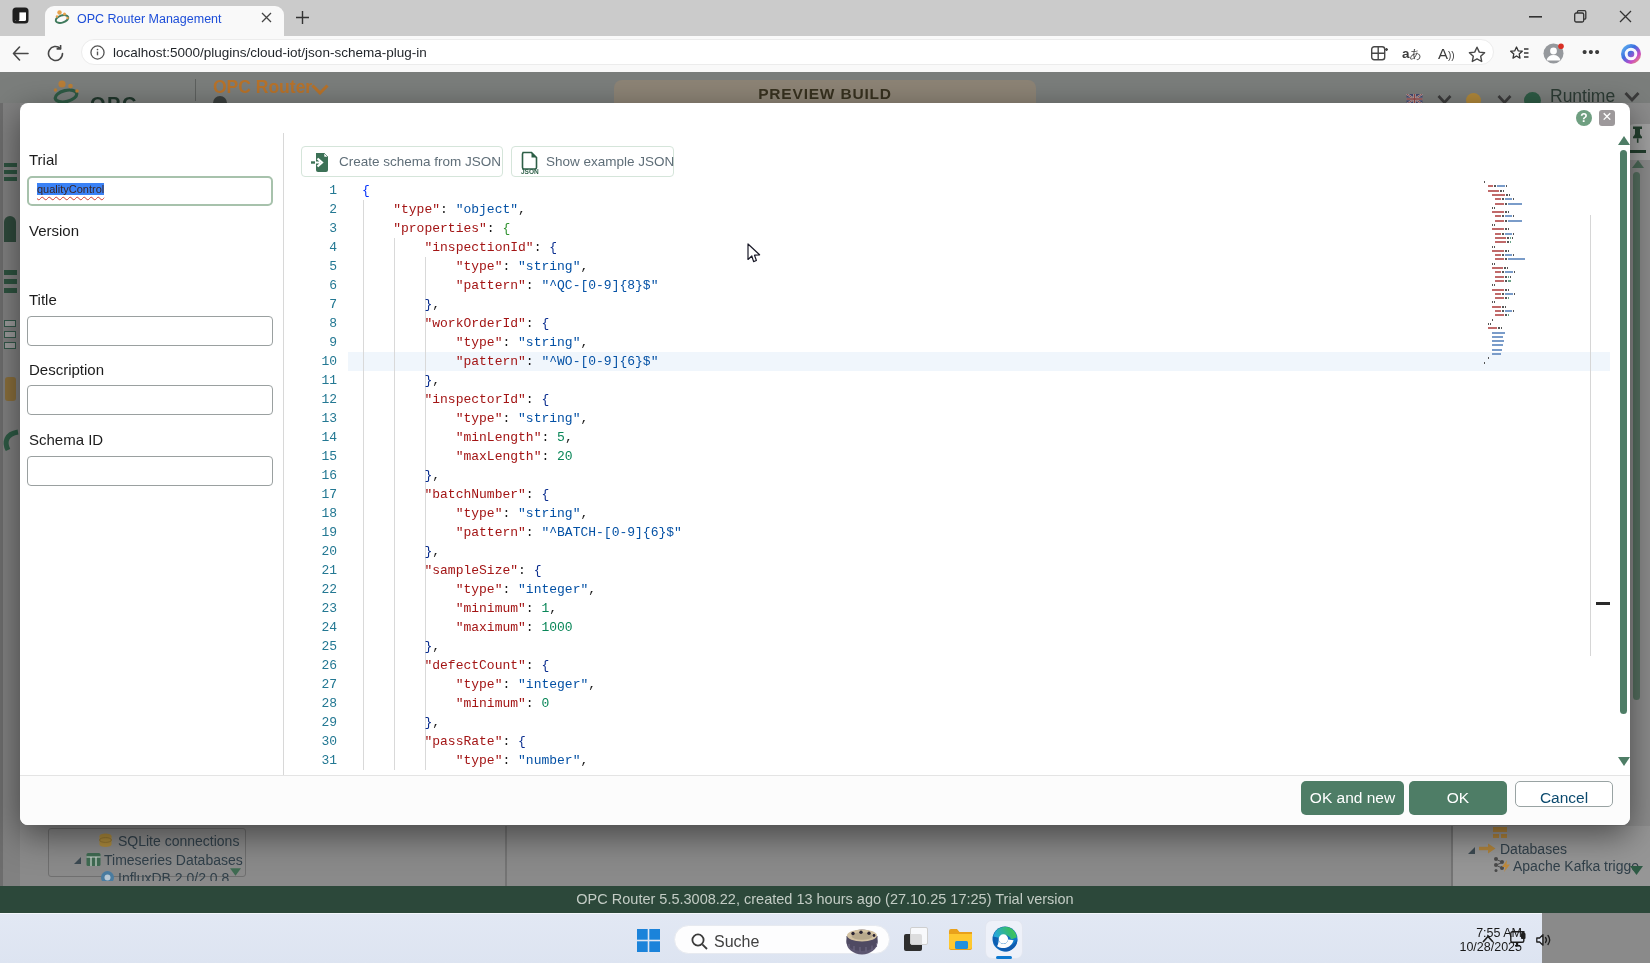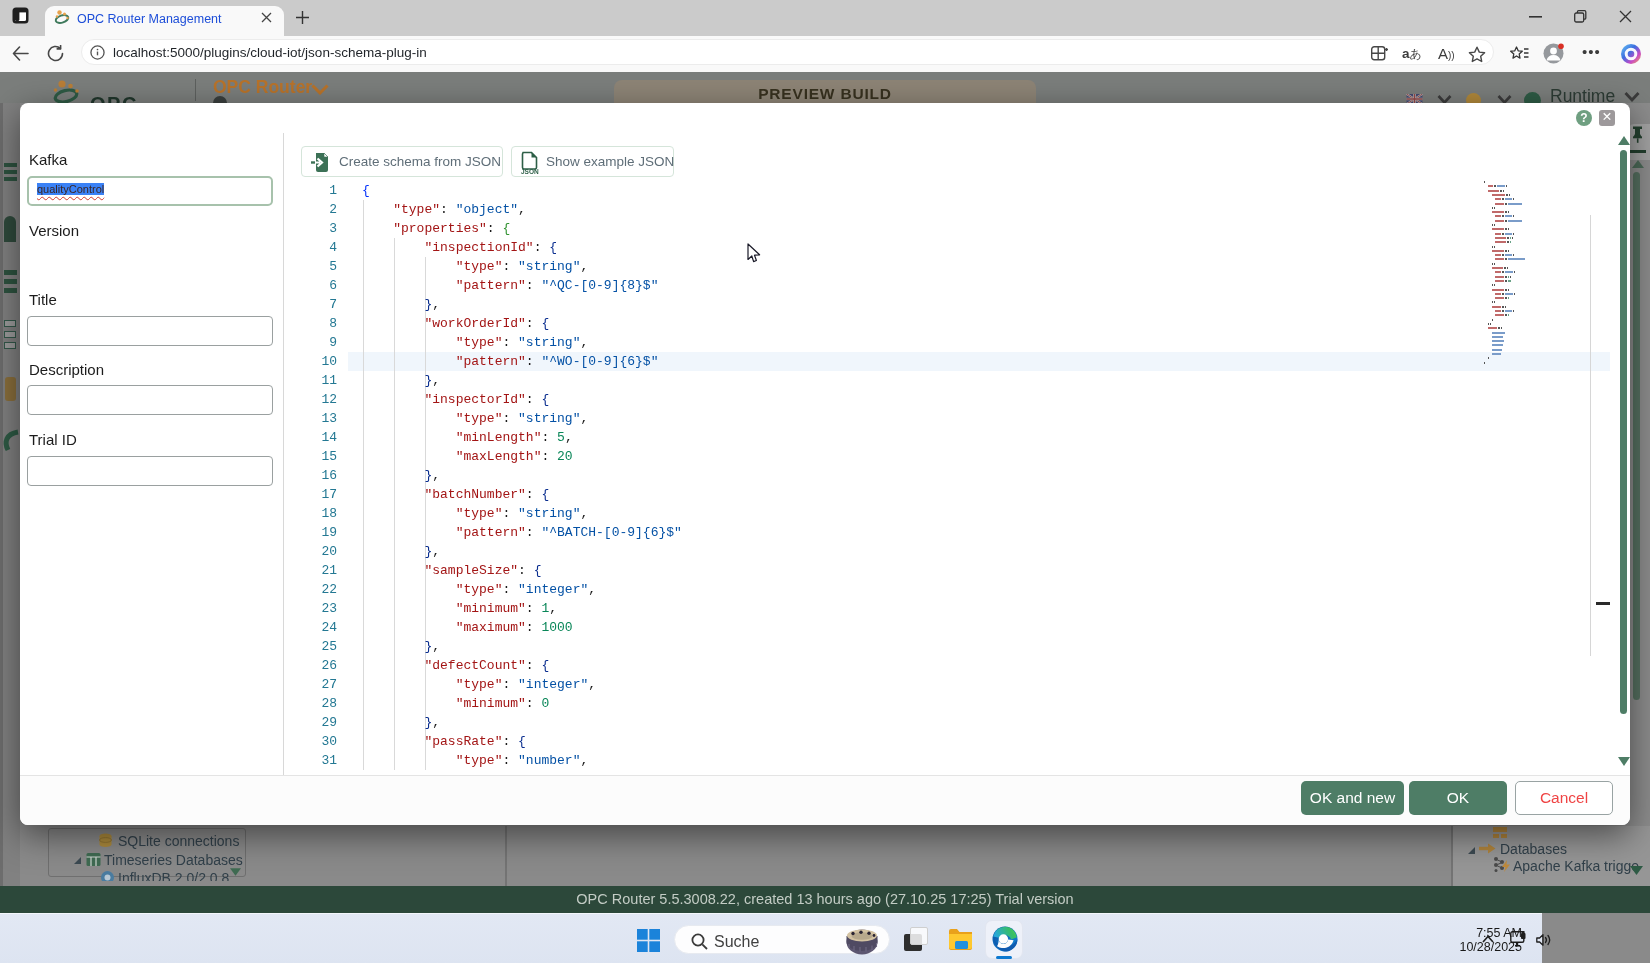--- a/index.html
+++ b/index.html
@@ -24,21 +24,21 @@
 #taskbar{position:absolute;left:0;top:913px;width:1542px;height:50px;background:linear-gradient(180deg,#e2e8f4,#dde4f1);border-top:1px solid #f4f7fb}
 #searchpill{position:absolute;left:674px;top:11px;width:216px;height:29px;background:#fdfdfe;border:1px solid #e7eaf0;border-radius:15px}
 
 #dialog{position:absolute;left:20px;top:103px;width:1610px;height:722px;background:#fff;border-radius:8px;box-shadow:0 10px 34px rgba(0,0,0,.5)}
 #dtitle{position:absolute;left:0;top:0;width:100%;height:30px;background:#edf1f4;border-bottom:1px solid #d4dadd;border-radius:8px 8px 0 0}
 #dtitle span{position:absolute;left:7px;top:8px;font-size:14.5px;color:#333e46}
 #dhelp{position:absolute;left:1556px;top:7px;width:16px;height:16px;border-radius:50%;background:#6f9f81;color:#fff;font-size:12px;font-weight:bold;text-align:center;line-height:16px}
 #dclose{position:absolute;left:1579px;top:7px;width:16px;height:16px;border-radius:3px;background:#9d999b;color:#fff;font-size:12.5px;text-align:center;line-height:15px}
 #dfooter{position:absolute;left:0;top:672px;width:100%;height:50px;background:#fcfcfc;border-top:1px solid #e4e4e4;border-radius:0 0 8px 8px}
 .gbtn{position:absolute;top:5px;height:34px;background:#4e7d66;border-radius:5px;color:#fff;font-size:15.5px;text-align:center;line-height:34px}
-#cancelbtn{position:absolute;top:5px;left:1495px;width:98px;height:34px;background:#fff;border:1.5px solid #99a3a3;border-radius:5px;color:#ef4444;font-size:15.5px;text-align:center;line-height:31px}
+#cancelbtn{position:absolute;top:5px;left:1495px;width:98px;height:26px;background:#fff;border:1.5px solid #99a3a3;border-radius:5px;color:#0c4a6e;font-size:15.5px;text-align:center;line-height:31px}
 .flabel{position:absolute;left:9px;font-size:15px;color:#1c1c1c}
 .finput{position:absolute;left:7px;width:246px;height:30px;background:#fff;border:1px solid #9aa0a0;border-radius:4px}
 #vdivider{position:absolute;left:263px;top:30px;width:1px;height:643px;background:#d8d8d8}
 .tbtn{position:absolute;top:43px;height:31px;background:#fff;border:1px solid #d5e5da;border-radius:4px;font-size:13.5px;color:#5f6e78;line-height:29px;white-space:nowrap}
 
 #gutter{position:absolute;left:279px;top:78px;width:38px;text-align:right;font-family:"Liberation Mono",monospace;font-size:13px;line-height:19px;color:#237893;white-space:pre}
 #codearea{position:absolute;left:342px;top:78px;font-family:"Liberation Mono",monospace;font-size:13px;line-height:19px;color:#1b1b1b;white-space:pre}
 #codearea .k{color:#a31515}
 #codearea .s{color:#0451a5}
 #codearea .n{color:#098658}
@@ -268,30 +268,30 @@
 <svg class="abs" style="left:1630px;top:866px" width="13" height="9" viewBox="0 0 13 9">
     <path d="M0 0 H13 L6.5 9 Z" fill="#2e5b45"></path>
   </svg>
 
 <div id="statusbar">OPC Router 5.5.3008.22, created 13 hours ago (27.10.25 17:25) Trial version</div>
 
 <div id="dialog">
   <div id="dhelp">?</div>
   <div id="dclose">✕</div>
 
-  <div class="flabel" style="top:48px">Kafka</div>
+  <div class="flabel" style="top:48px">Trial</div>
   <div class="finput" style="top:73px;border:2px solid #a7c2ac;border-radius:5px">
       <span style="position:absolute;left:8px;top:5px;font-size:11px;color:#3a2626;background:#3b82f6;text-decoration:underline wavy #d23b2e 1px;text-underline-offset:3px">qualityControl</span>
     </div>
   <div class="flabel" style="top:119px">Version</div>
   <div class="flabel" style="top:188px">Title</div>
   <div class="finput" style="top:213px"></div>
   <div class="flabel" style="top:258px">Description</div>
   <div class="finput" style="top:282px"></div>
-  <div class="flabel" style="top:328px">Trial ID</div>
+  <div class="flabel" style="top:328px">Schema ID</div>
   <div class="finput" style="top:353px"></div>
   <div id="vdivider"></div>
 
   <div class="tbtn" style="left:281px;width:202px">
     <svg style="position:absolute;left:8px;top:5px" width="21" height="21" viewBox="0 0 21 21">
         <path d="M6 1 h8 l4 4 v13 a2 2 0 0 1 -2 2 H8 a2 2 0 0 1 -2 -2 Z" fill="#3c7156"></path>
         <path d="M14 1 l4 4 h-4 Z" fill="#fff" stroke="#3c7156" stroke-width=".6"></path>
         <path d="M1 10.5 h9 M7.5 6.5 l4.5 4 l-4.5 4" stroke="#fff" stroke-width="2.2" fill="none"></path>
         <path d="M1 10.5 h4" stroke="#3c7156" stroke-width="2.4"></path>
       </svg>

